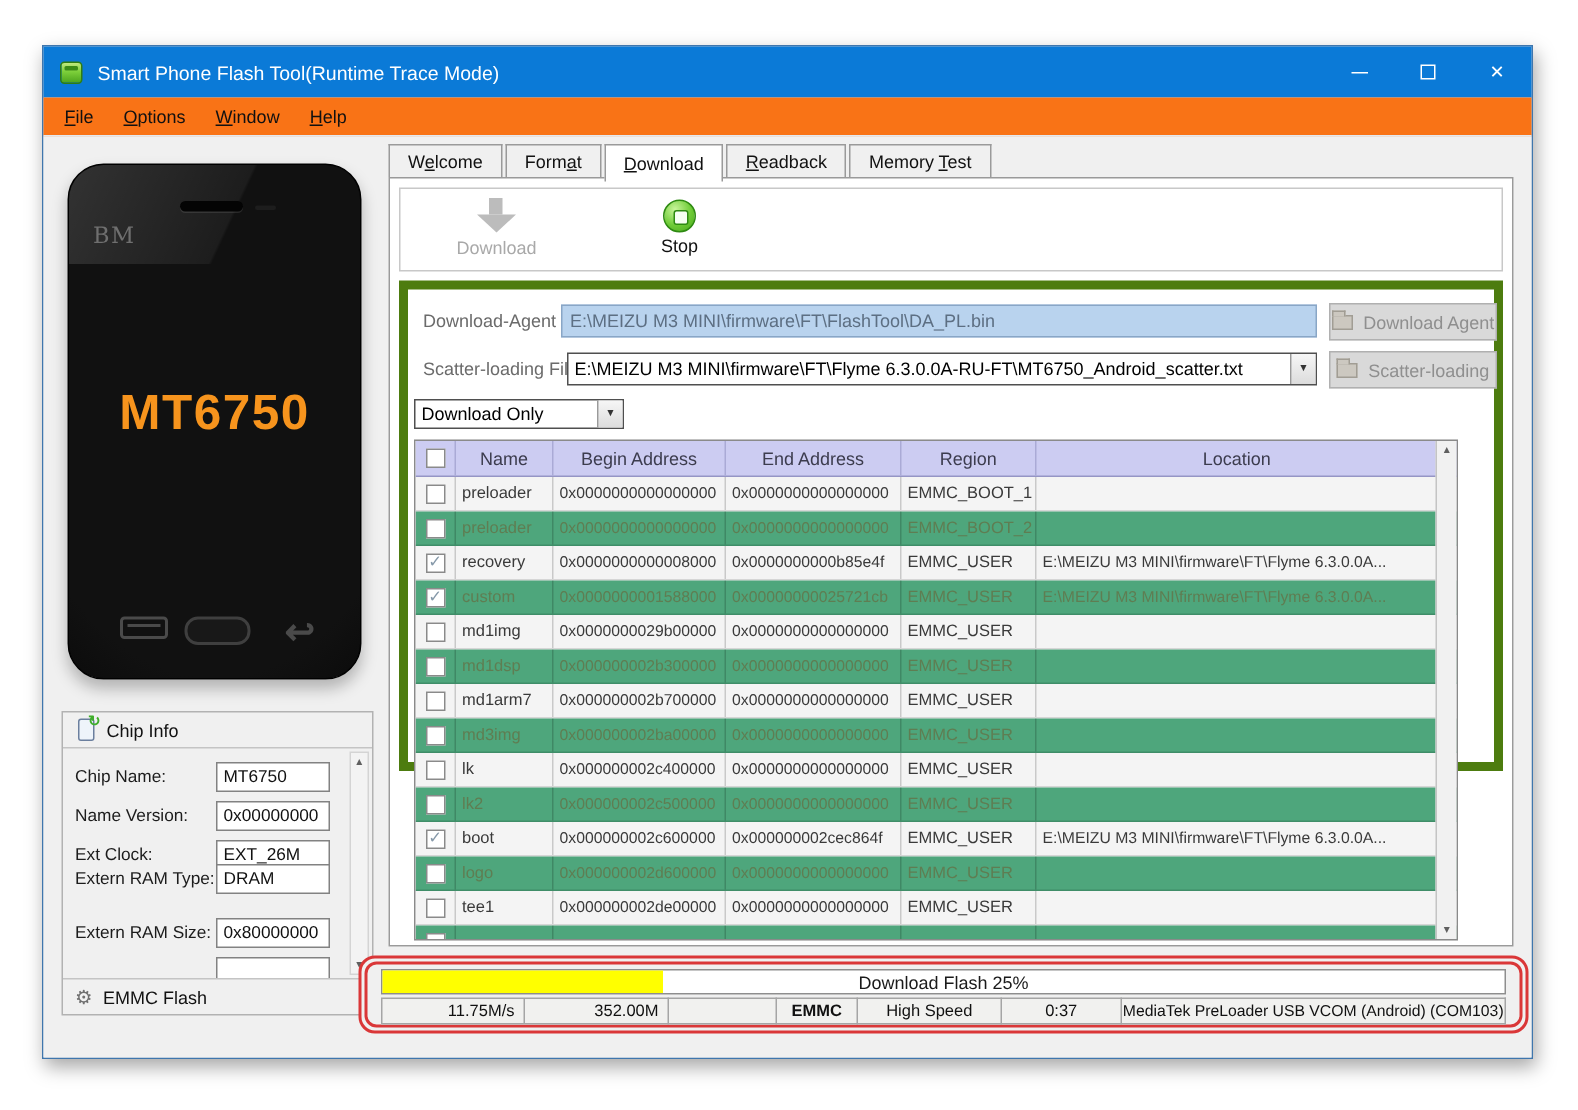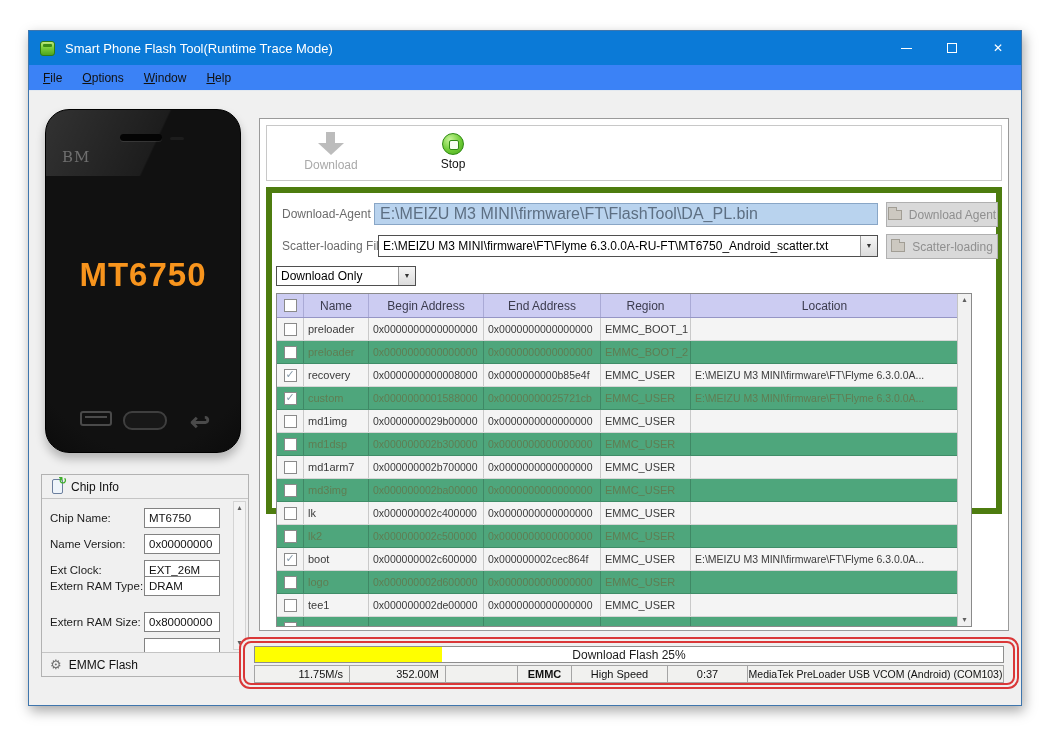--- a/index.html
+++ b/index.html
@@ -12,21 +12,21 @@
   .titlebar { position:absolute; left:0; top:0; right:0; height:34px; background:#0b7ad7; display:flex; align-items:center; }
   .app-icon { width:15px; height:15px; margin-left:11px; border-radius:3px;
               background:linear-gradient(180deg,#bfe97e 0%,#7ccf3a 45%,#4ea51e 100%); border:1px solid #2f7d12; position:relative; }
   .app-icon::before { content:''; position:absolute; left:2px; right:2px; top:2px; height:3px; background:#3c8c16; border-radius:1px; }
   .title-text { color:#fff; font-size:13px; margin-left:10px; }
   .win-controls { position:absolute; right:0; top:0; height:34px; display:flex; }
   .win-btn { width:46px; height:34px; display:flex; align-items:center; justify-content:center; color:#fff; font-size:12px; cursor:default; }
   .glyph-min { width:11px; height:1px; background:#fff; }
   .glyph-max { width:10px; height:10px; border:1px solid #fff; }
 
-  .menubar { position:absolute; left:0; top:34px; right:0; height:26px; background:#3b82f6; display:flex; align-items:center; padding-left:4px; border-bottom:1px solid #e3e9f0; }
+  .menubar { position:absolute; left:0; top:34px; right:0; height:26px; background:#f97316; display:flex; align-items:center; padding-left:4px; border-bottom:1px solid #e3e9f0; }
   .menu-item { font-size:12px; color:#111; padding:4px 10px; }
 
   .client { position:absolute; left:0; top:60px; right:0; bottom:0; background:#f0f0f0; }
 
   
   .phone { position:absolute; left:16px; top:18px; width:196px; height:344px; border-radius:24px;
            background:radial-gradient(120% 100% at 50% 40%, #111 60%, #000 100%);
            border:1px solid #000; box-shadow:0 6px 10px rgba(0,0,0,0.25); overflow:hidden; }
   .phone::before { content:''; position:absolute; left:0; top:0; right:0; height:66px;
            background:linear-gradient(115deg, rgba(255,255,255,0.14) 0%, rgba(255,255,255,0.05) 55%, rgba(255,255,255,0) 56%); }
@@ -73,21 +73,21 @@
   .dl-arrow { width:26px; height:24px; margin:0 auto; position:relative; }
   .dl-arrow .stem { position:absolute; left:8px; top:0; width:9px; height:11px; background:#bcbcbc; }
   .dl-arrow .head { position:absolute; left:0; top:11px; width:0; height:0; border-left:13px solid transparent; border-right:13px solid transparent; border-top:12px solid #bcbcbc; }
   .stop-icon { width:22px; height:22px; margin:1px auto 0 auto; border-radius:50%; border:1px solid #2e8a12;
                background:radial-gradient(circle at 35% 28%, #c8f59a 0%, #6ecb36 55%, #49a81d 100%); position:relative; }
   .stop-icon::before { content:''; position:absolute; left:6px; top:6px; width:8px; height:8px; background:#f6fff2; border:1px solid #2e8a12; border-radius:2px; }
 
   .form-box { position:absolute; left:6px; top:68px; width:736px; height:327px; border:6px solid #4d7c0f; background:#fff; }
   .frm-label { position:absolute; font-size:12px; color:#6b6b6b; }
   .agent-field { position:absolute; left:102px; top:10px; width:504px; height:22px; background:#b9d3ee; border:1px solid #89a6c6;
-                 font-family:"Liberation Sans",sans-serif; font-size:16px; color:#5d6f83; padding:0 5px; }
+                 font-family:"Liberation Sans",sans-serif; font-size:12px; color:#5d6f83; padding:0 5px; }
   .combo { position:absolute; height:22px; background:#fff; border:1px solid #4f4f4f; }
   .combo input { position:absolute; left:0; top:0; right:17px; height:100%; border:none; background:transparent; font-family:"Liberation Sans",sans-serif; font-size:12px; color:#000; padding:0 4px; }
   .combo .drop { position:absolute; right:0; top:0; width:17px; height:100%; background:linear-gradient(180deg,#f6f6f6,#dcdcdc); border-left:1px solid #9a9a9a; text-align:center; font-size:7px; color:#333; line-height:20px; }
   .gray-btn { position:absolute; width:112px; height:25px; background:#d9d9d9; border:1px solid #b0b0b0; color:#8f8f8f; font-size:12px;
               display:flex; align-items:center; justify-content:center; gap:7px; }
   .folder { width:14px; height:10px; background:#ccc8c0; border:1px solid #a19d94; position:relative; }
   .folder::before { content:''; position:absolute; left:-1px; top:-4px; width:7px; height:3px; background:#ccc8c0; border:1px solid #a19d94; border-bottom:none; }
 
   
   .ptable { position:absolute; left:4px; top:100px; width:696px; height:334px; border:1px solid #8a8a8a; background:#f4f4f4; overflow:hidden; }
@@ -196,20 +196,21 @@
               <label></label>
               <input readonly="" style="">
             </div>
           </div>
         <div class="chip-footer">
           <span class="gear">⚙</span>
           <span class="footer-label">EMMC Flash</span>
         </div>
       </div>
 
+      <div class="tabbar"><span class="tab">W<u>e</u>lcome</span><span class="tab">Form<u>a</u>t</span><span class="tab active"><u>D</u>ownload</span><span class="tab"><u>R</u>eadback</span><span class="tab">Memory <u>T</u>est</span></div>
 
       <div class="tabpanel">
 
         <div class="toolbar-box">
           <div class="tool-btn tool-download">
             <div class="dl-arrow">
                 <div class="stem"></div>
                 <div class="head"></div>
               </div>
             <div class="tool-label">Download</div>

